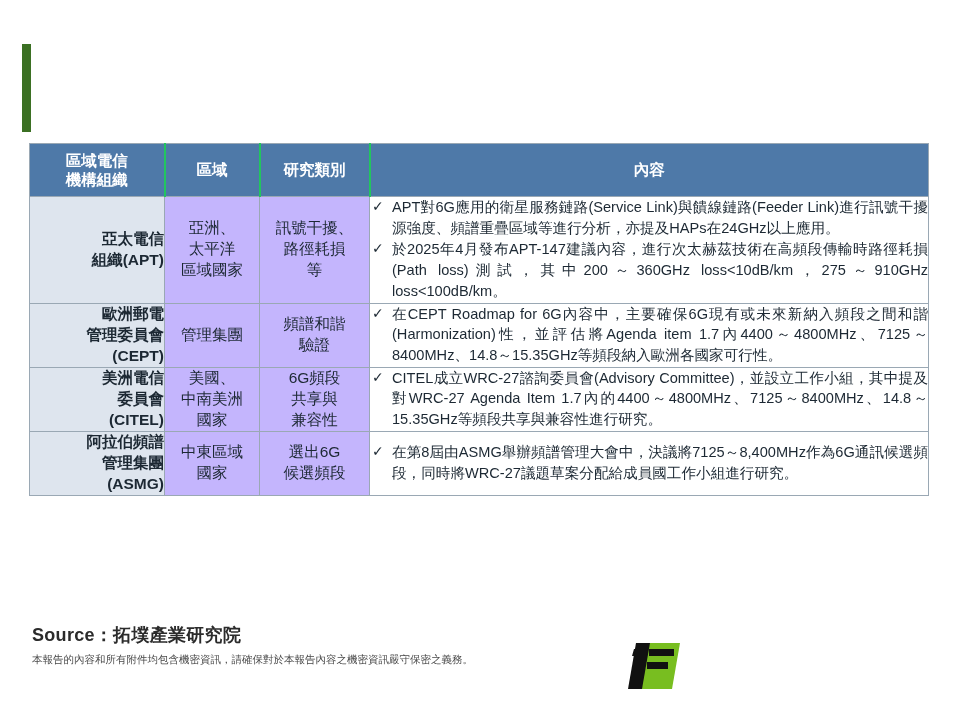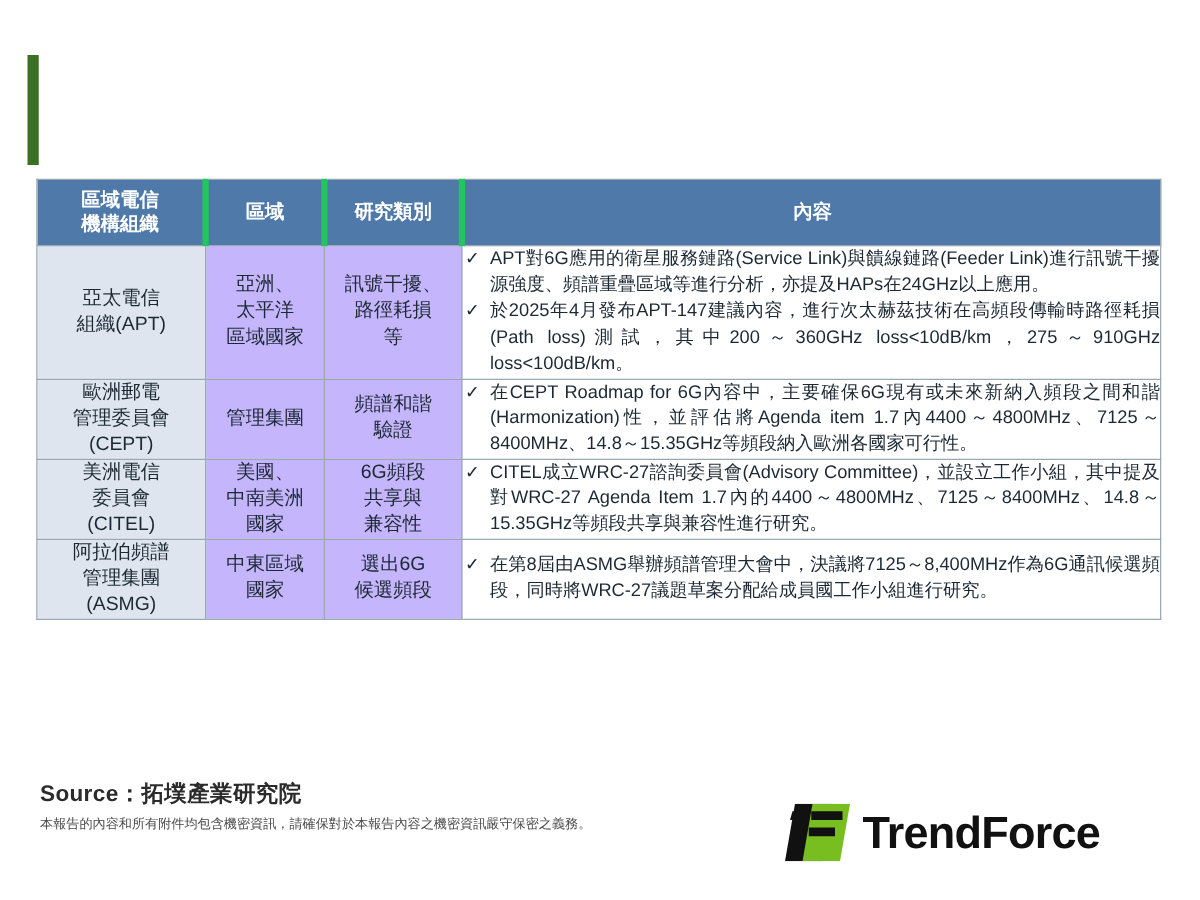--- a/index.html
+++ b/index.html
@@ -81,32 +81,32 @@
     background: #4e79a8;
     color: #ffffff;
     font-size: 15.5px;
     font-weight: bold;
     line-height: 1.25;
     text-align: center;
     height: 52px;
     border-color: #4e79a8;
     border-bottom-color: #2f4f6f;
   }
-  thead th.th-sep { border-left: 5px solid #22c55e; }
+  thead th.th-sep { border-left: 2px solid #22c55e; }
 
   col.c-org   { width: 135px; }
   col.c-reg   { width: 95px; }
   col.c-cat   { width: 110px; }
   col.c-cont  { width: 559px; }
 
   td.org {
     background: #dee5ee;
-    text-align: center;
+    text-align: right;
     font-size: 15.5px;
-    font-weight: normal;
+    font-weight: bold;
     color: #1c2833;
     line-height: 1.35;
   }
   td.reg, td.cat {
     background: #c4b5fd;
     text-align: center;
     font-size: 15.5px;
     color: #1c2833;
     line-height: 1.35;
   }
@@ -305,14 +305,13 @@
 </div>
 
 <div class="logo">
   <svg class="logo-mark" viewBox="0 0 52 46">
     <polygon points="8,0 38,0 30,46 0,46" fill="#111111"></polygon>
     <polygon points="22,0 52,0 44,46 14,46" fill="#78be20"></polygon>
     <rect x="21" y="6" width="25" height="7" fill="#111111"></rect>
     <rect x="19" y="19" width="21" height="7" fill="#111111"></rect>
     <polygon points="6,6 20,6 18,13 4,13" fill="#111111"></polygon>
   </svg>
-  <div class="logo-text">TrendForce</div>
 </div>
 
 </body></html>

